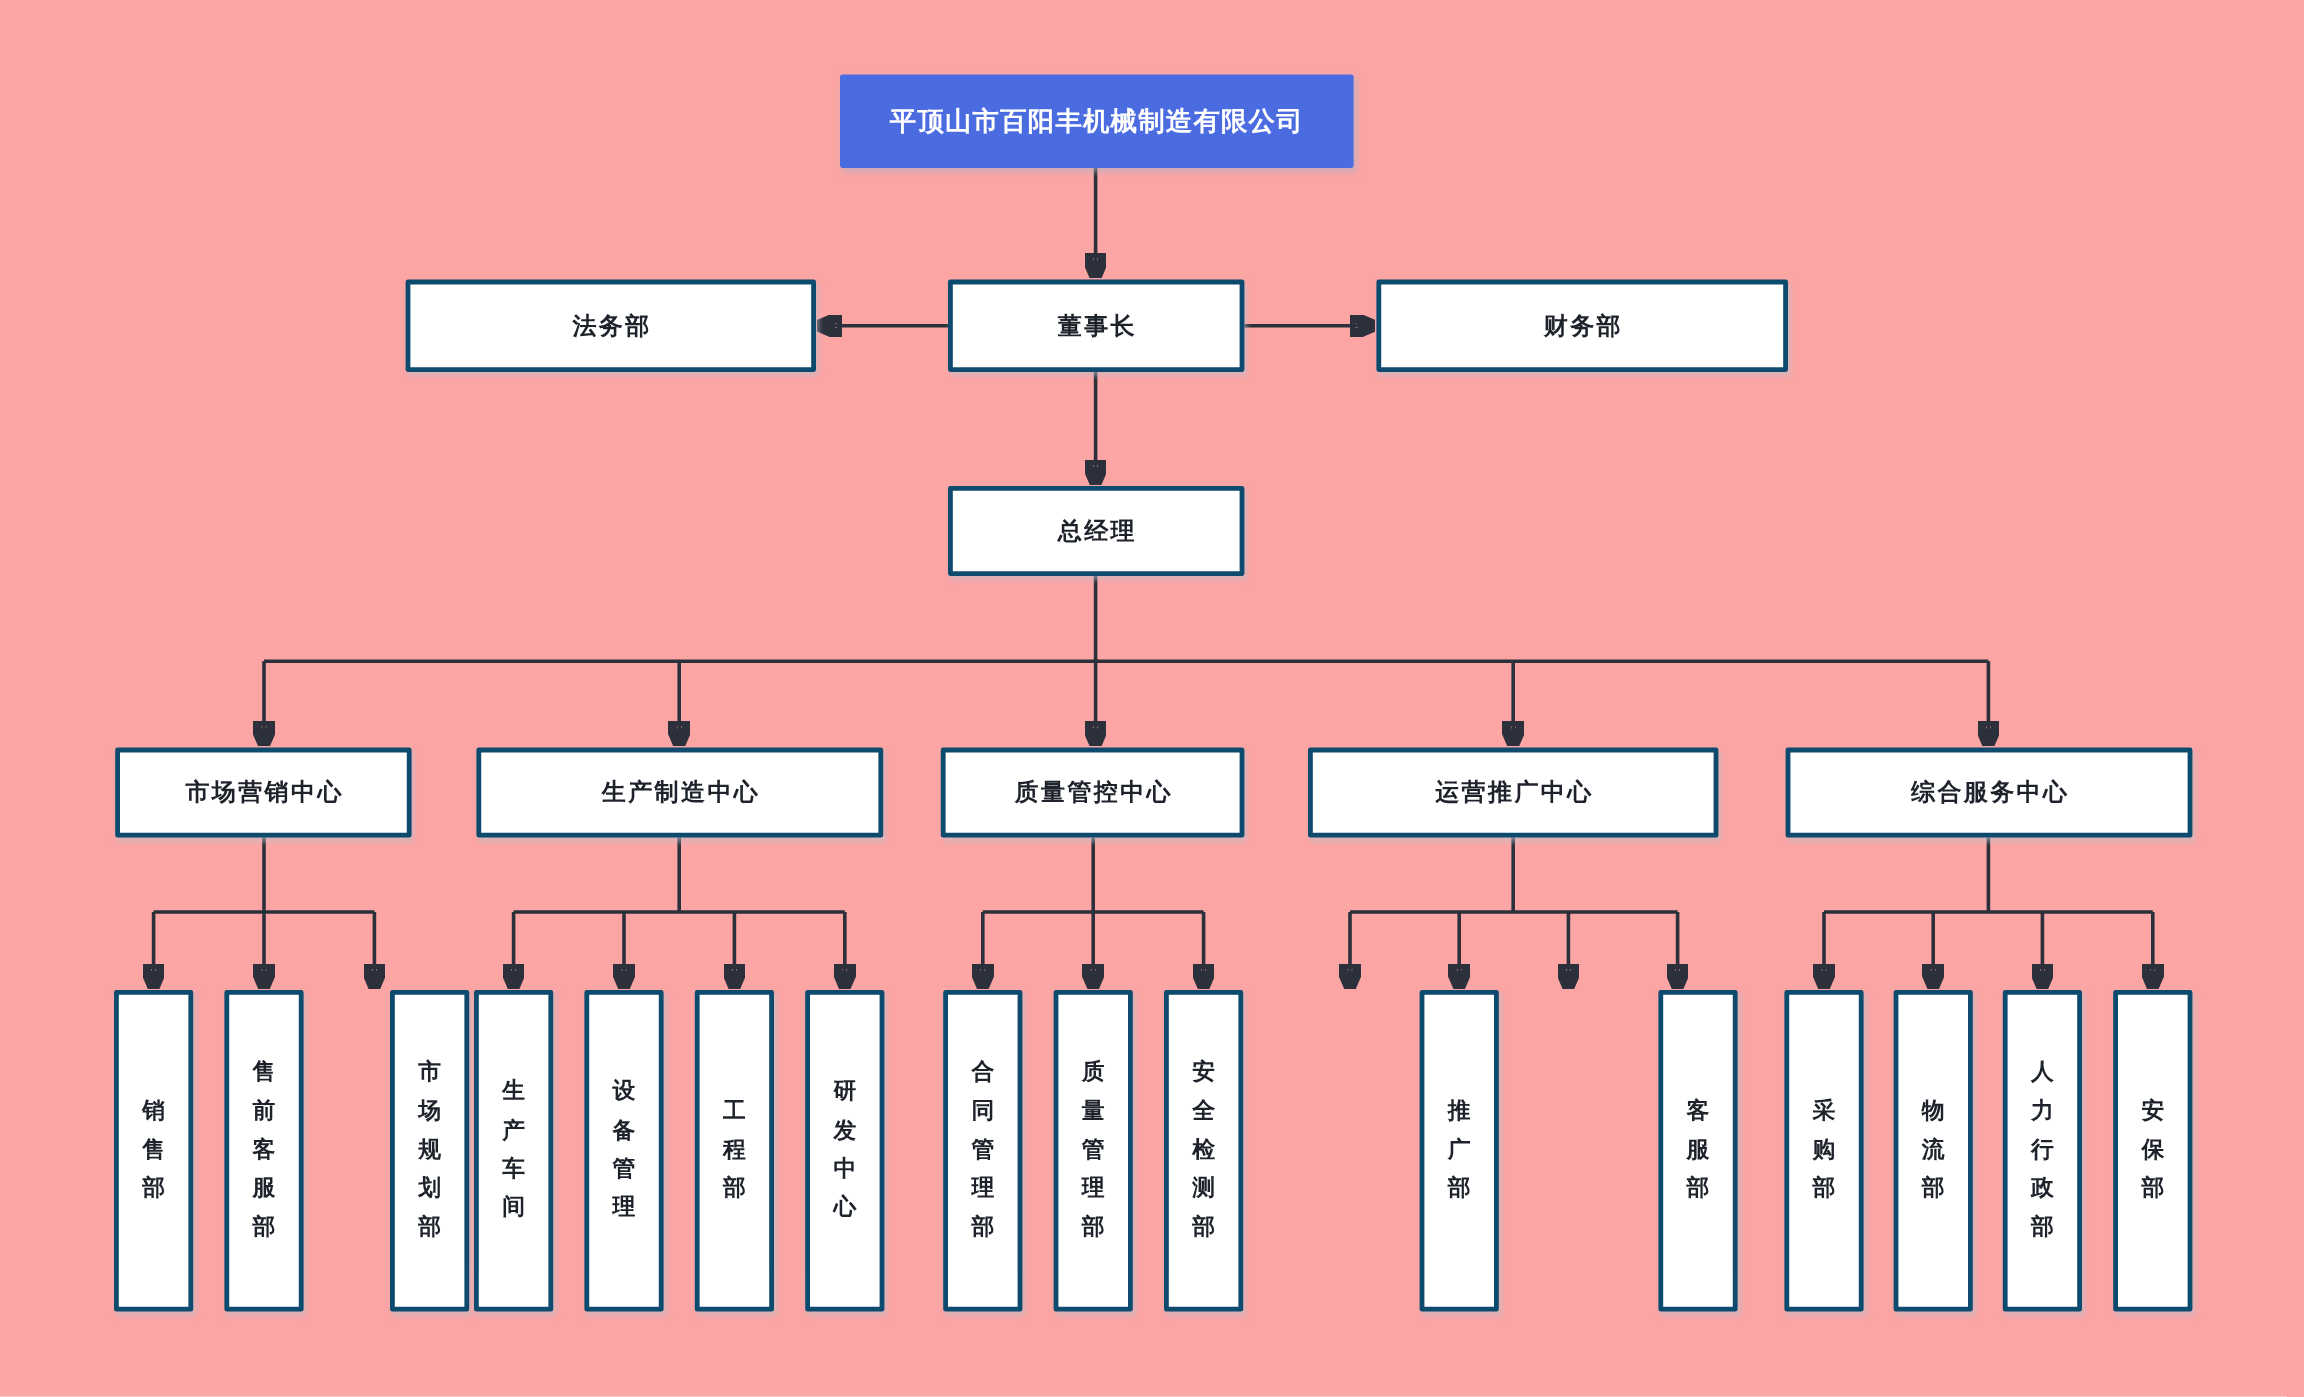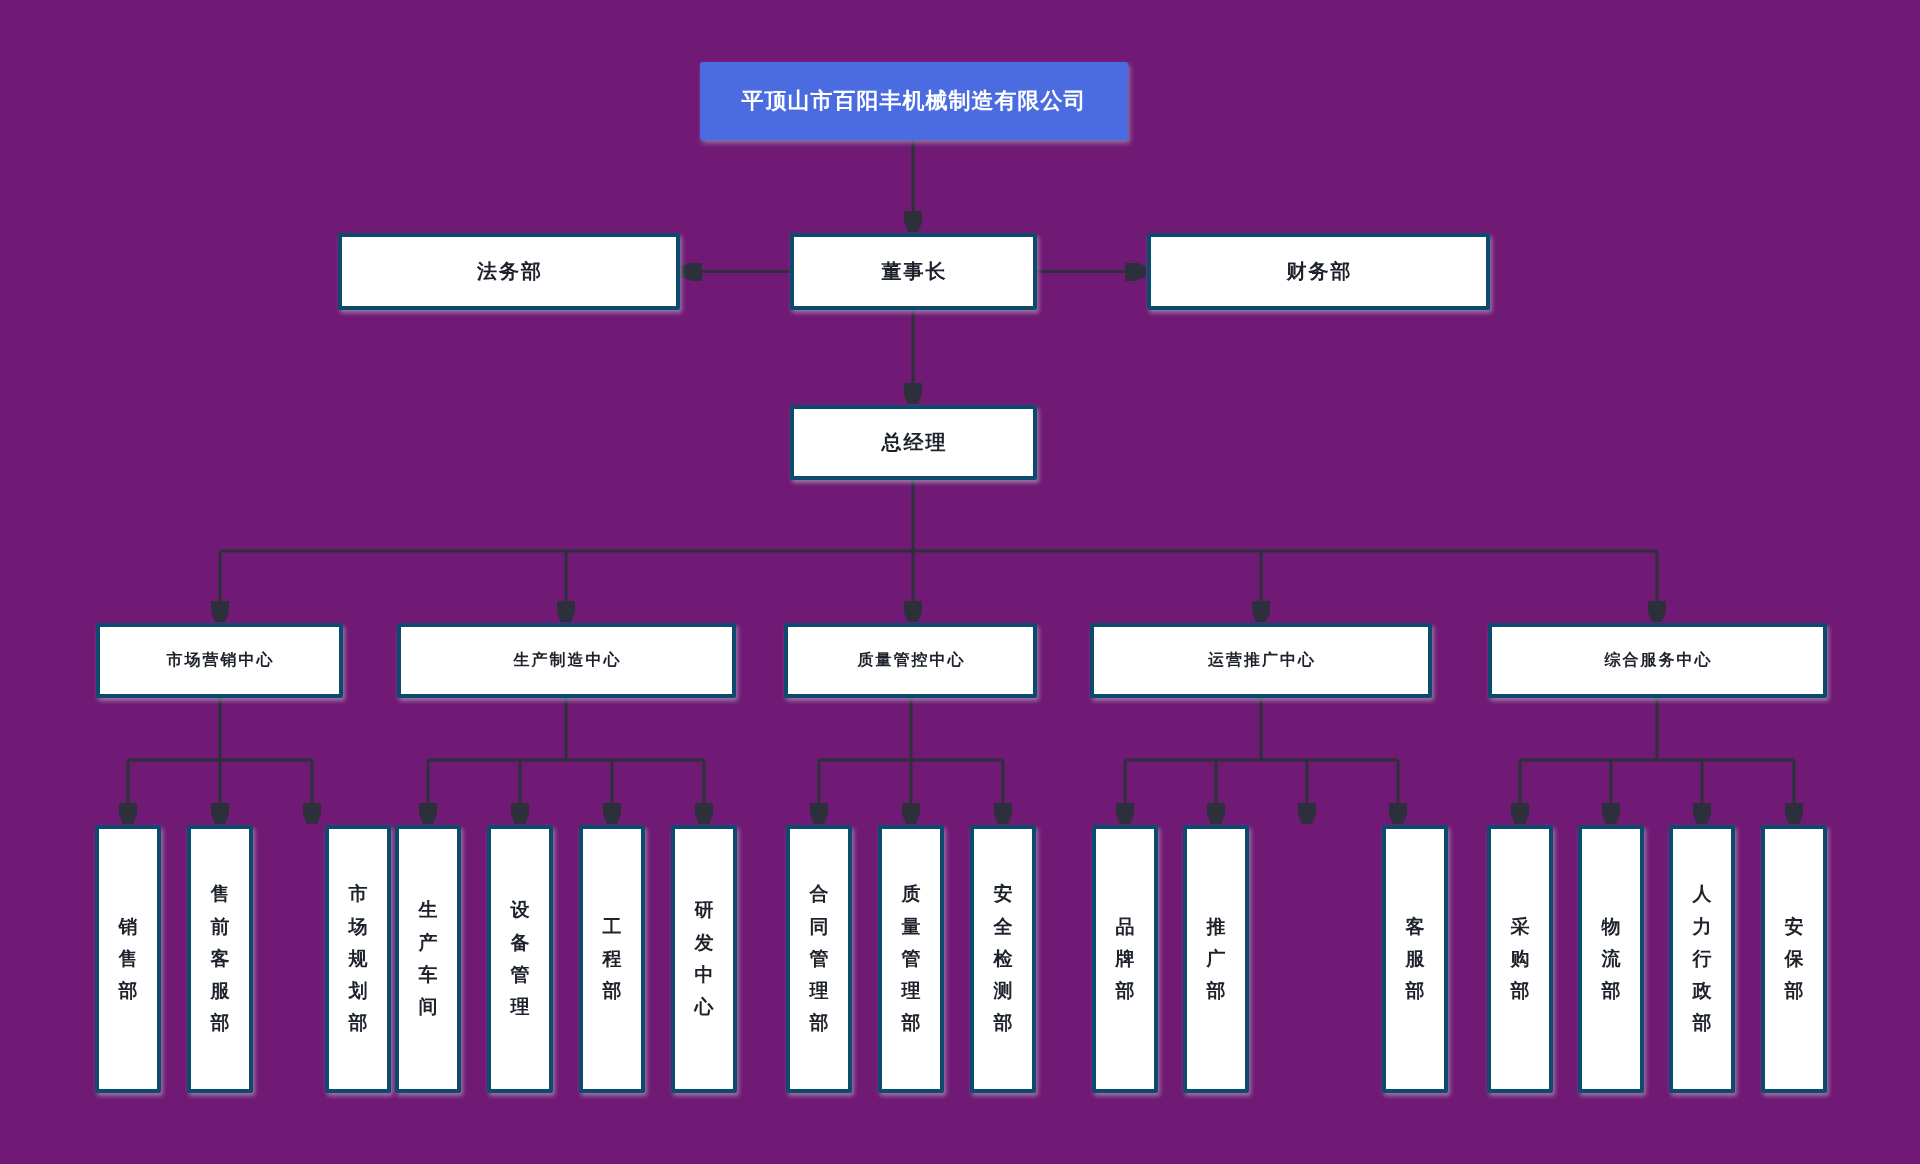--- a/index.html
+++ b/index.html
@@ -5,21 +5,21 @@
   html, body {
     margin: 0;
     padding: 0;
     background: #ffffff;
     font-family: "Liberation Sans", "DejaVu Sans", sans-serif;
   }
   .canvas {
     position: relative;
     width: 1920px;
     height: 1164px;
-    background: #701a75;
+    background: #fca5a5;
     overflow: hidden;
   }
   .connectors {
     position: absolute;
     left: 0; top: 0;
     width: 1920px; height: 1164px;
   }
   .connectors path {
     stroke: #2b303a;
     stroke-width: 3;
@@ -48,21 +48,21 @@
     box-shadow: 2px 3px 5px rgba(170,178,196,0.6);
   }
   .h-node {
     font-size: 20px;
     letter-spacing: 2px;
     padding-left: 2px;
   }
   .center-node {
     top: 623px;
     height: 75px;
-    font-size: 16px;
+    font-size: 20px;
     letter-spacing: 2px;
     padding-left: 2px;
   }
   .dept-node {
     top: 825px;
     width: 66px;
     height: 268px;
     font-size: 19px;
   }
   .dept-node .vtext {
@@ -206,23 +206,20 @@
   <div class="node dept-node" style="left:786px;">
     <span class="vtext">合同管理部</span>
   </div>
   <div class="node dept-node" style="left:878px;">
     <span class="vtext">质量管理部</span>
   </div>
   <div class="node dept-node" style="left:970px;">
     <span class="vtext">安全检测部</span>
   </div>
 
-  <div class="node dept-node" style="left:1092px;">
-    <span class="vtext">品牌部</span>
-  </div>
   <div class="node dept-node" style="left:1183px;">
     <span class="vtext">推广部</span>
   </div>
   <div class="node dept-node" style="left:1365px;margin-left:17px;">
     <span class="vtext">客服部</span>
   </div>
 
   <div class="node dept-node" style="left:1487px;">
     <span class="vtext">采购部</span>
   </div>

